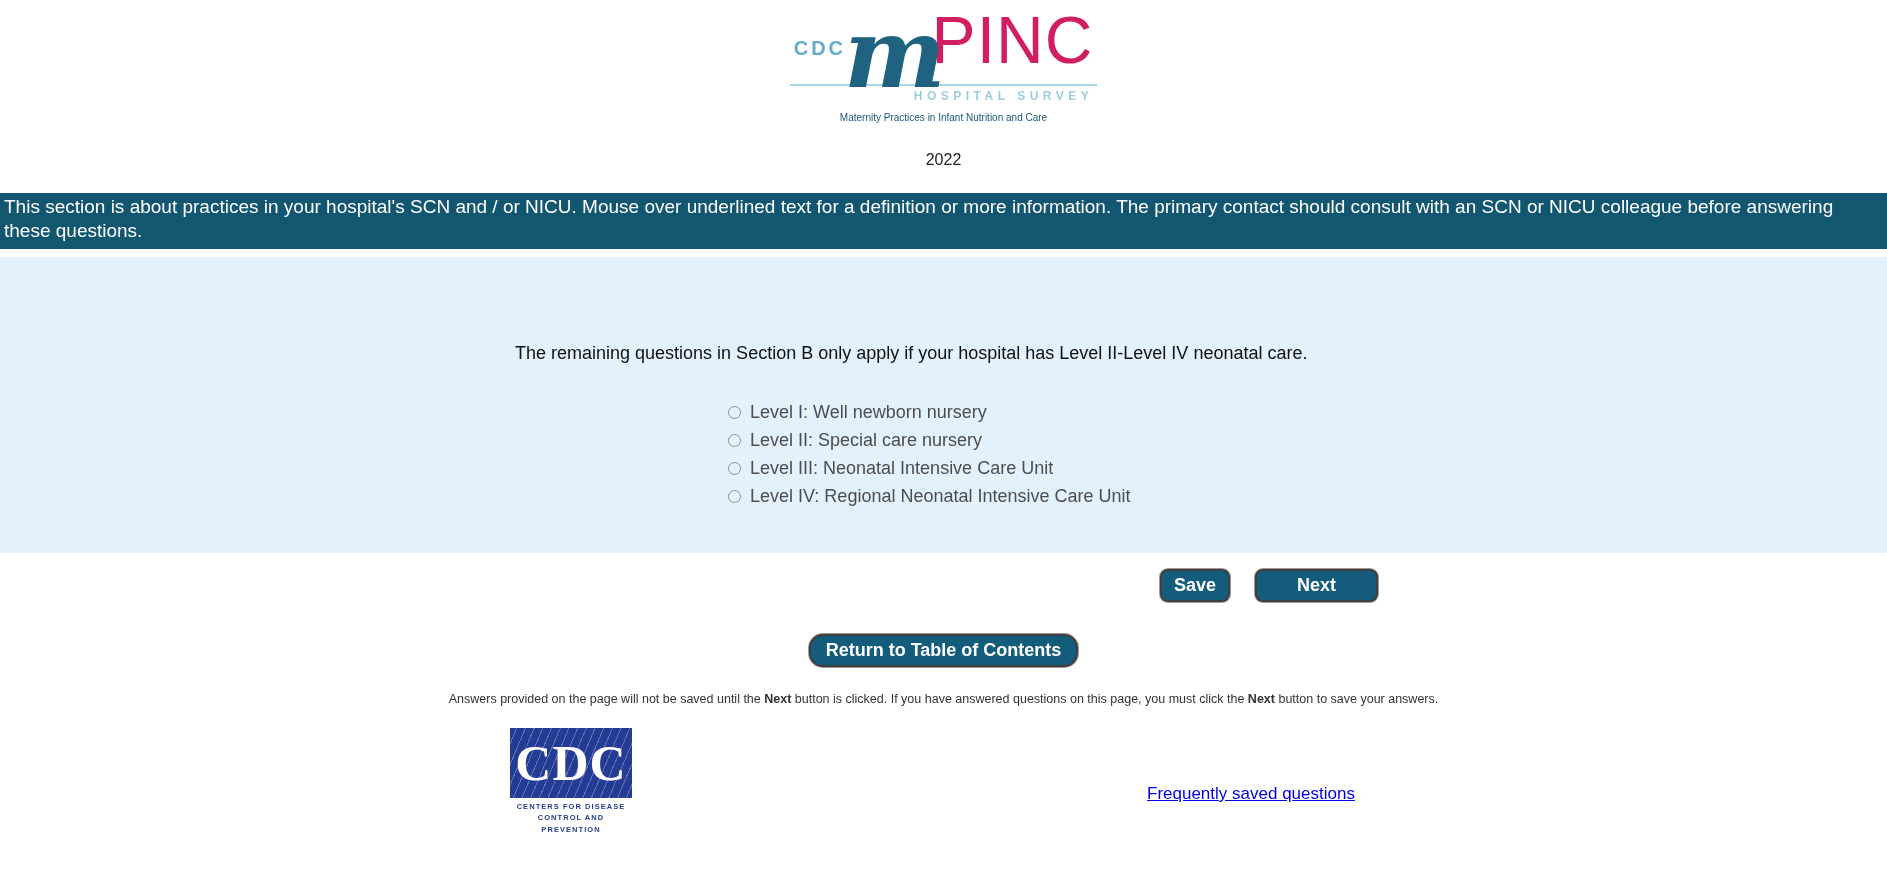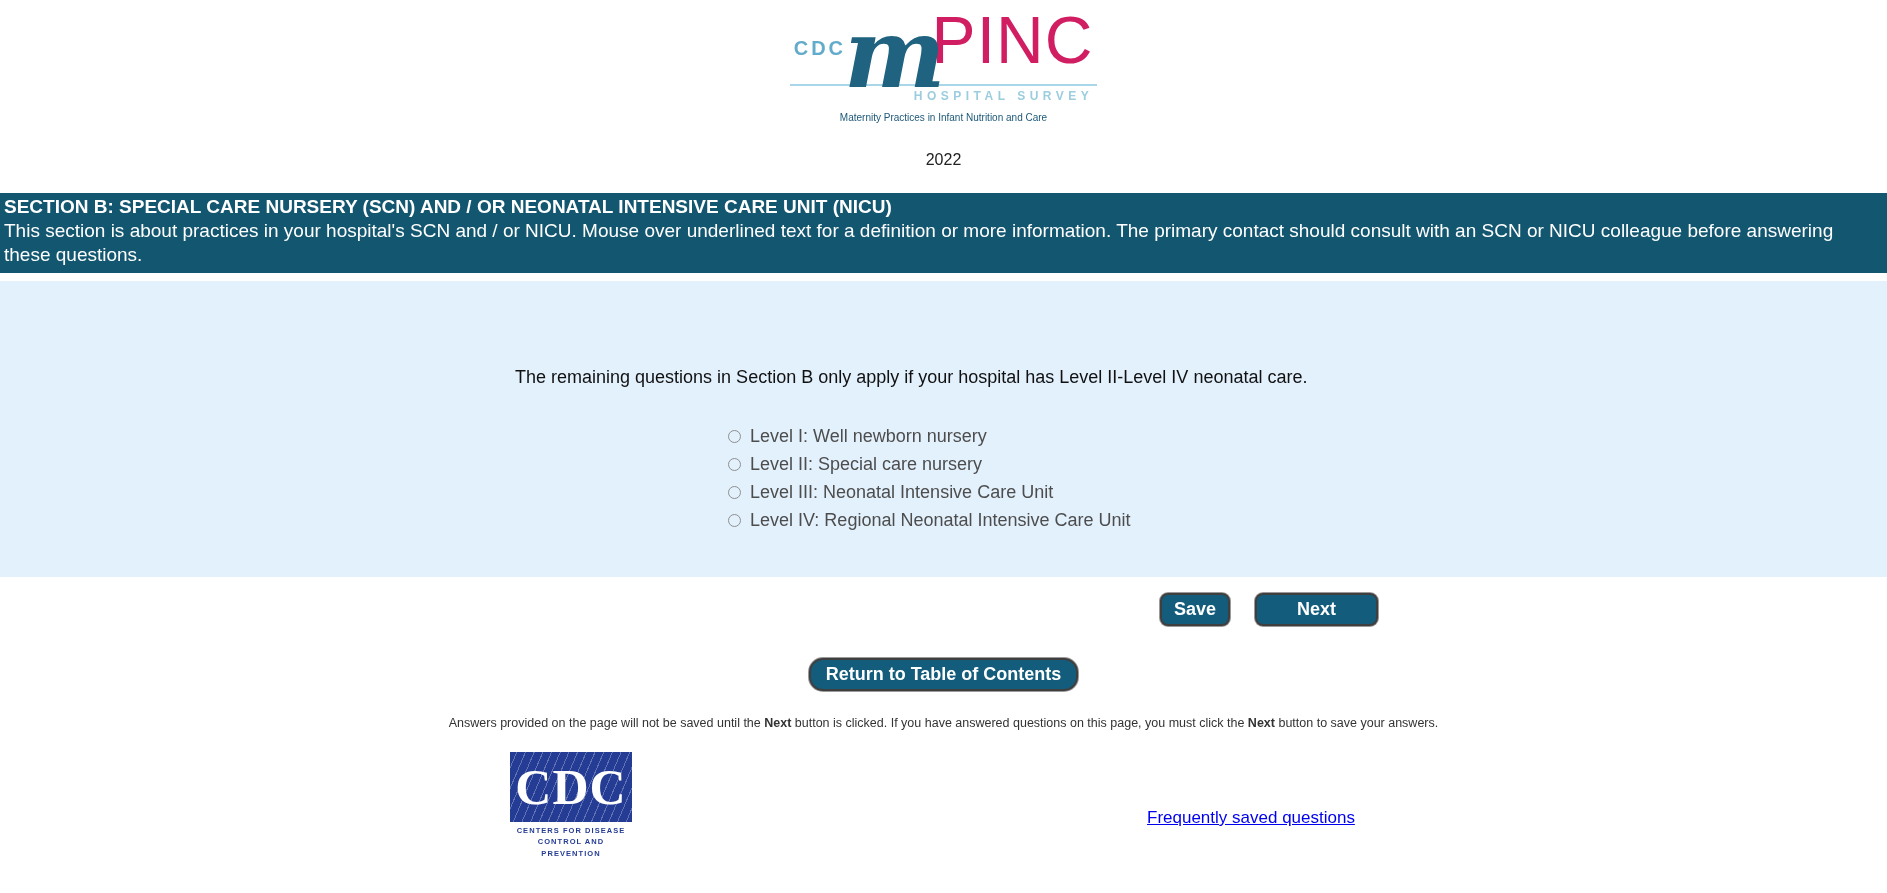--- a/index.html
+++ b/index.html
@@ -76,21 +76,20 @@
         <span class="logo-pinc">PINC</span>
       </div>
       <div class="logo-line"></div>
       <span class="logo-survey">HOSPITAL SURVEY</span>
     </div>
     <div class="subtitle">Maternity Practices in Infant Nutrition and Care</div>
     <div class="year">2022</div>
   </header>
 
   <section class="section-banner">
-    <div class="section-title">SECTION B: SPECIAL CARE NURSERY (SCN) AND / OR NEONATAL INTENSIVE CARE UNIT (NICU)</div>
     <div class="section-desc">This section is about practices in your hospital's SCN and / or NICU. Mouse over underlined text for a definition or more information. The primary contact should consult with an SCN or NICU colleague before answering these questions.</div>
   </section>
 
   <section class="question-panel">
     <p class="q-note">The remaining questions in Section B only apply if your hospital has Level II-Level IV neonatal care.</p>
 
     <div class="options">
       <label class="option">
         <input type="radio" name="b1" class="radio" style="">
         <span class="option-label">Level I: Well newborn nursery</span>

